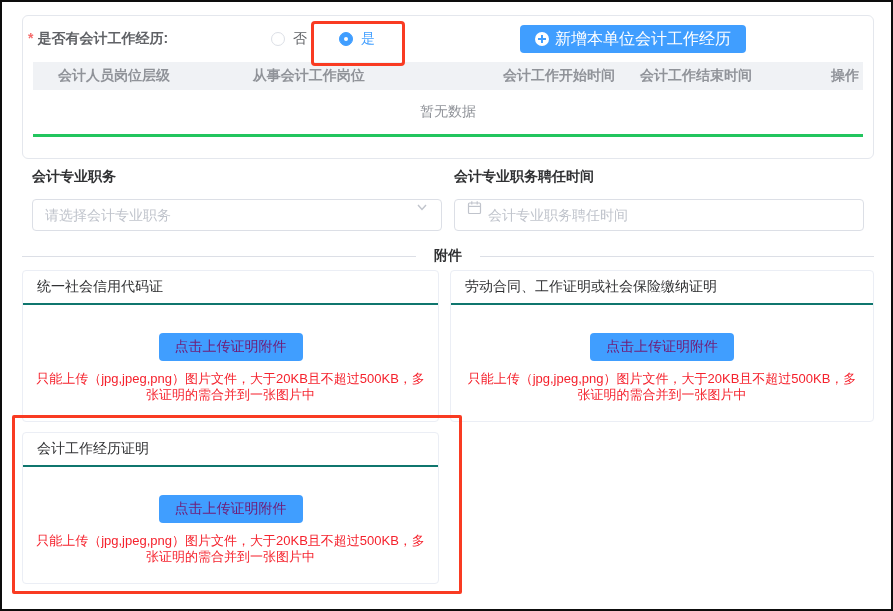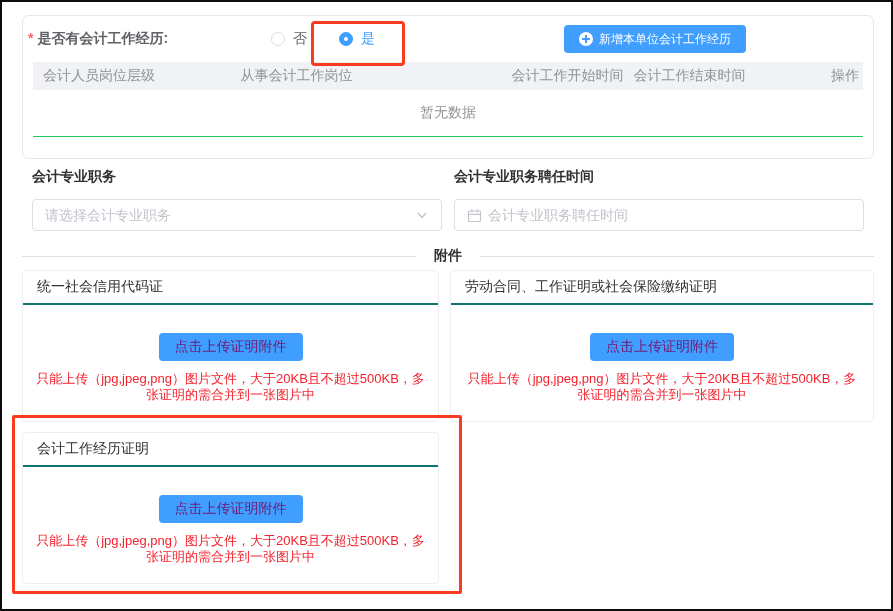--- a/index.html
+++ b/index.html
@@ -33,44 +33,44 @@
   .radio.checked .dot::after {
     content: ""; position: absolute; left: 4px; top: 4px;
     width: 4px; height: 4px; border-radius: 50%; background: #fff;
   }
   .radio .rlabel { color: #606266; }
   .radio.checked .rlabel { color: var(--accent); }
   .add-btn {
     position: absolute; right: 127px; top: 9px;
     height: 28px; padding: 0 15px;
     background: var(--accent); color: #fff; border: none; border-radius: 4px;
-    font-size: 12px; display: flex; align-items: center; gap: 6px; cursor: pointer;
+    font-size: 16px; display: flex; align-items: center; gap: 6px; cursor: pointer;
     font-family: "Liberation Sans", sans-serif;
   }
   .plus-icon { width: 14px; height: 14px; border-radius: 50%; background: #fff; position: relative; display: inline-block; }
   .plus-icon::before, .plus-icon::after { content: ""; position: absolute; background: var(--accent); }
   .plus-icon::before { left: 3px; top: 6px; width: 8px; height: 2px; }
   .plus-icon::after { left: 6px; top: 3px; width: 2px; height: 8px; }
   
   .exp-table { margin: 0 10px; }
   .thead { display: flex; background: #f0f2f5; height: 28px; align-items: center; }
-  .th { font-weight: normal; color: #909399; padding-left: 10px; overflow: hidden; white-space: nowrap; }
+  .th { font-weight: bold; color: #909399; padding-left: 10px; overflow: hidden; white-space: nowrap; margin-left: 15px; }
   .th1 { width: 198px; } .th2 { width: 197px; } .th3 { width: 197px; text-align: right; } .th4 { width: 198px; }
   .th5 { width: 42px; padding-left: 0; padding-right: 4px; text-align: right; }
   .tbody-empty {
     height: 47px; display: flex; align-items: center; justify-content: center;
-    color: #909399; border-bottom: 1px solid #22c55e;
+    color: #909399; border-bottom: 3px solid #22c55e;
   }
   
   .fields { position: absolute; left: 30px; top: 166px; width: 832px; display: flex; gap: 12px; }
   .field { flex: 1; }
   .field-label { font-weight: bold; color: #303133; margin-bottom: 13px; }
   .input-box {
     height: 32px; border: 1px solid #dcdfe6; border-radius: 4px;
-    display: flex; align-items: center; padding: 0 12px; gap: 6px; background: #fff;
+    display: flex; padding: 0 12px; gap: 6px; background: #fff;
   }
   .input-box input {
     border: none; outline: none; flex: 1; font-size: 14px; color: #606266;
     font-family: "Liberation Sans", sans-serif; background: transparent;
   }
   .input-box input::placeholder { color: #c0c4cc; }
   
   .divider { position: absolute; left: 20px; top: 245px; width: 852px; display: flex; align-items: center; }
   .divider .line { flex: 1; height: 1px; background: #dcdfe6; }
   .divider .dv-text { padding: 0 18px; font-weight: bold; color: #303133; }

